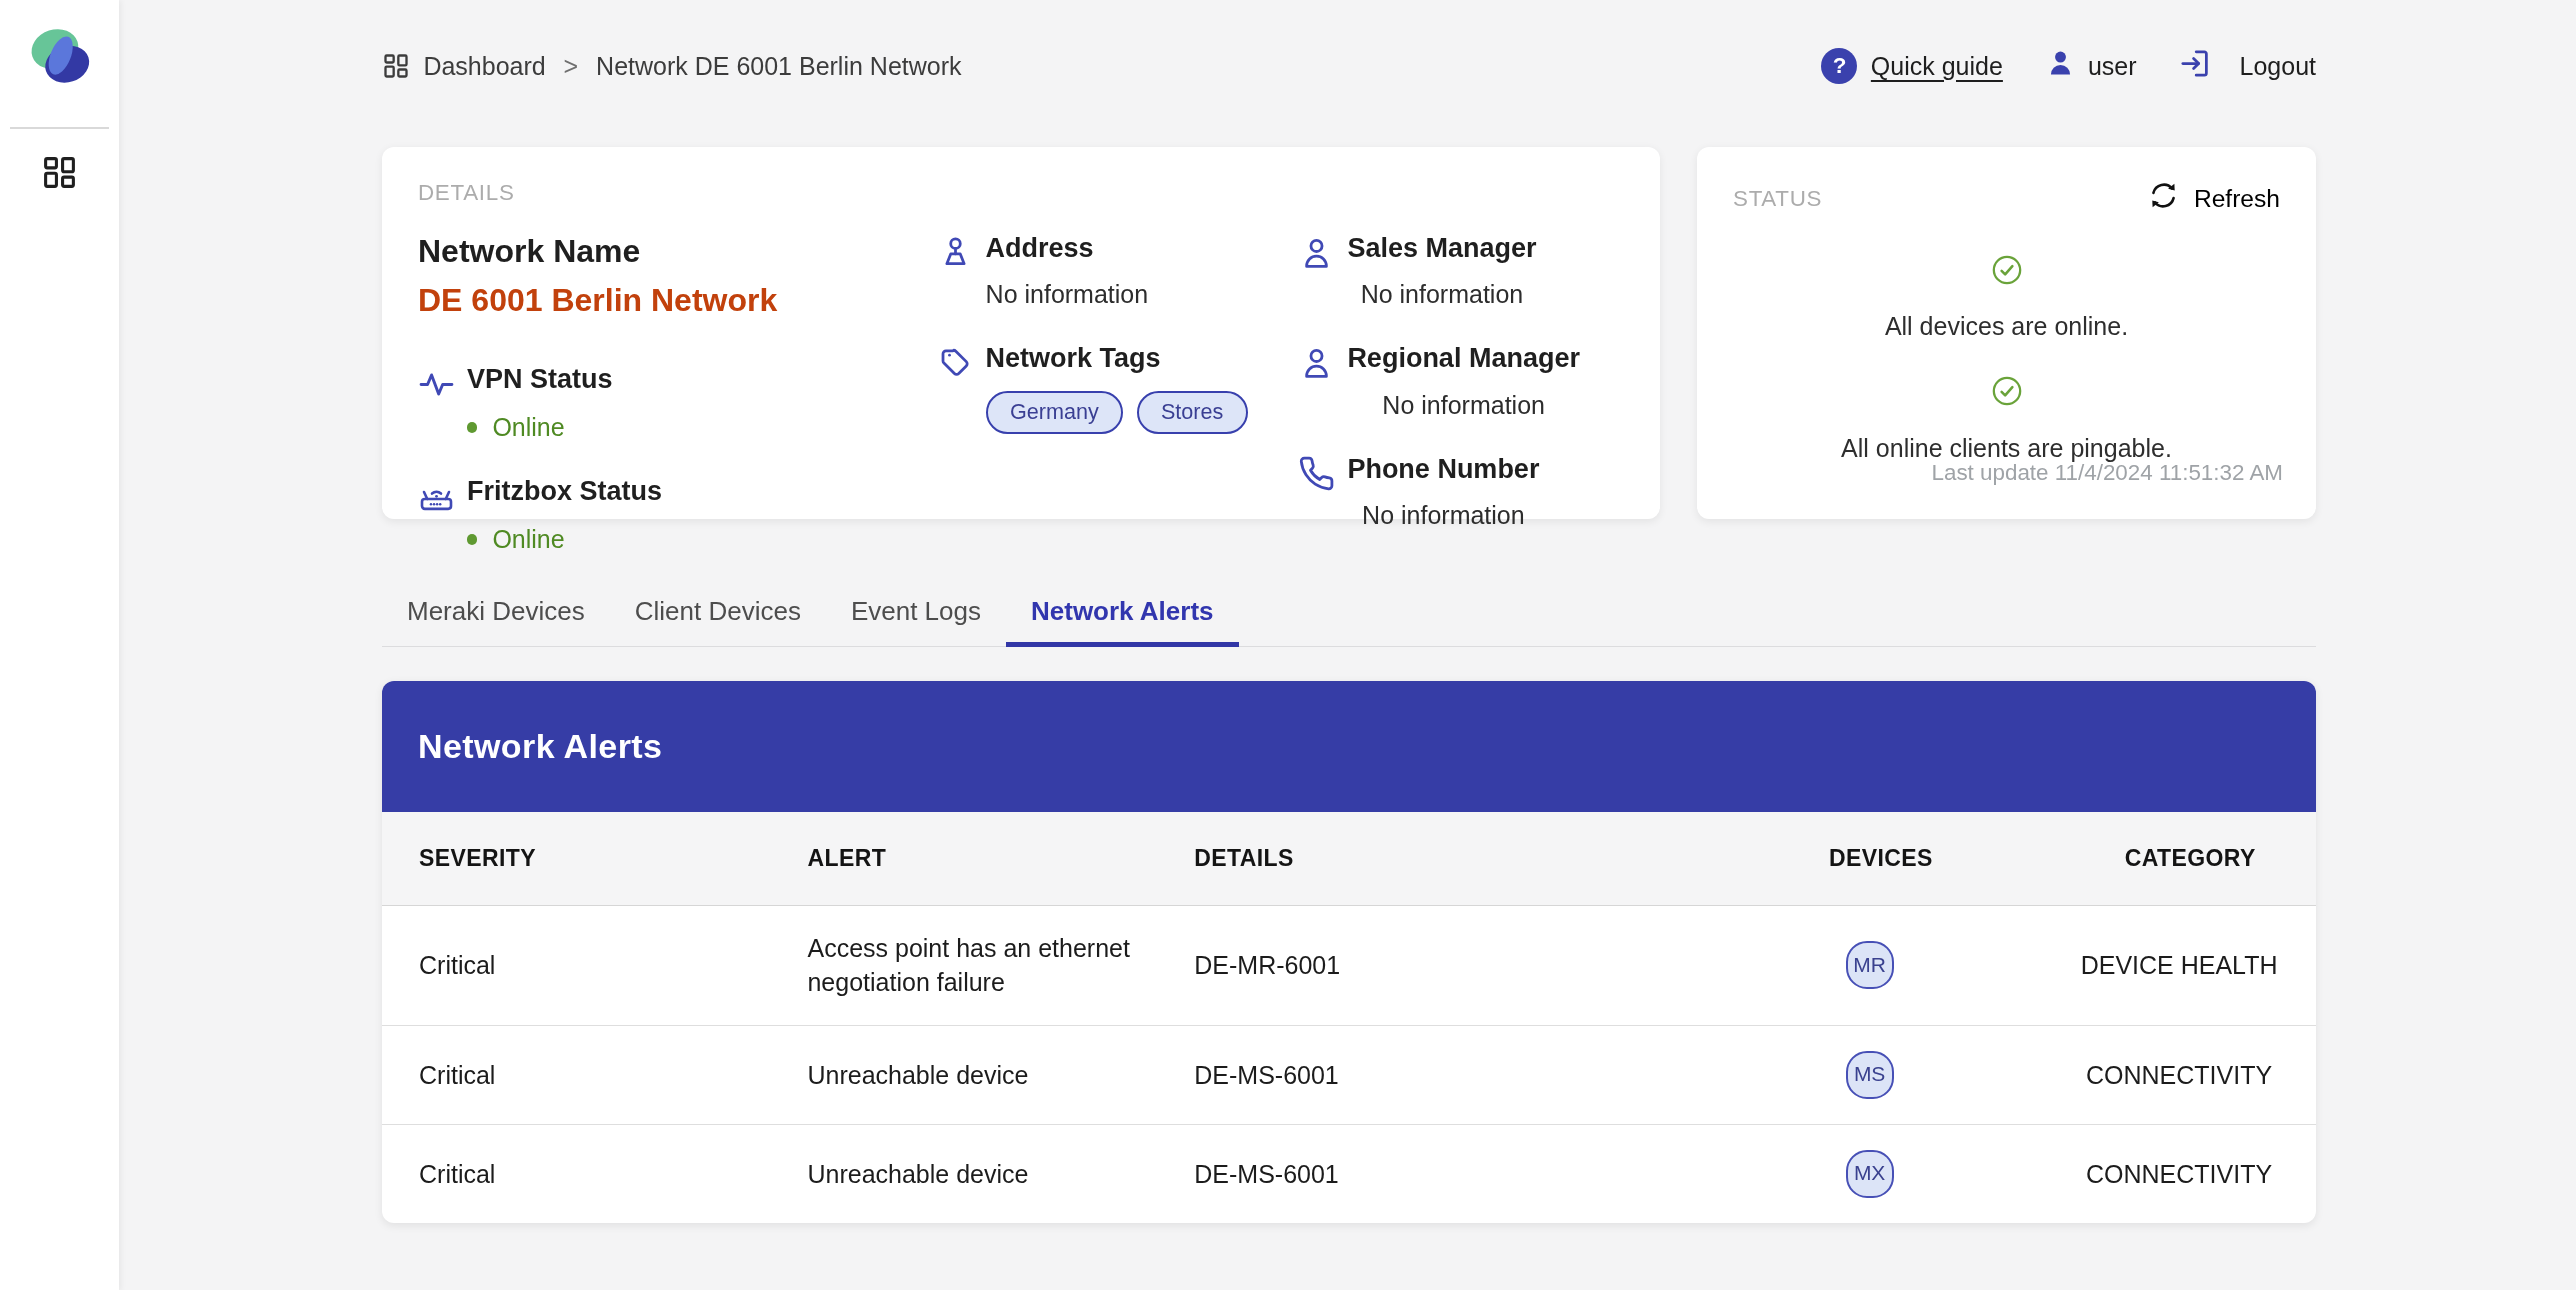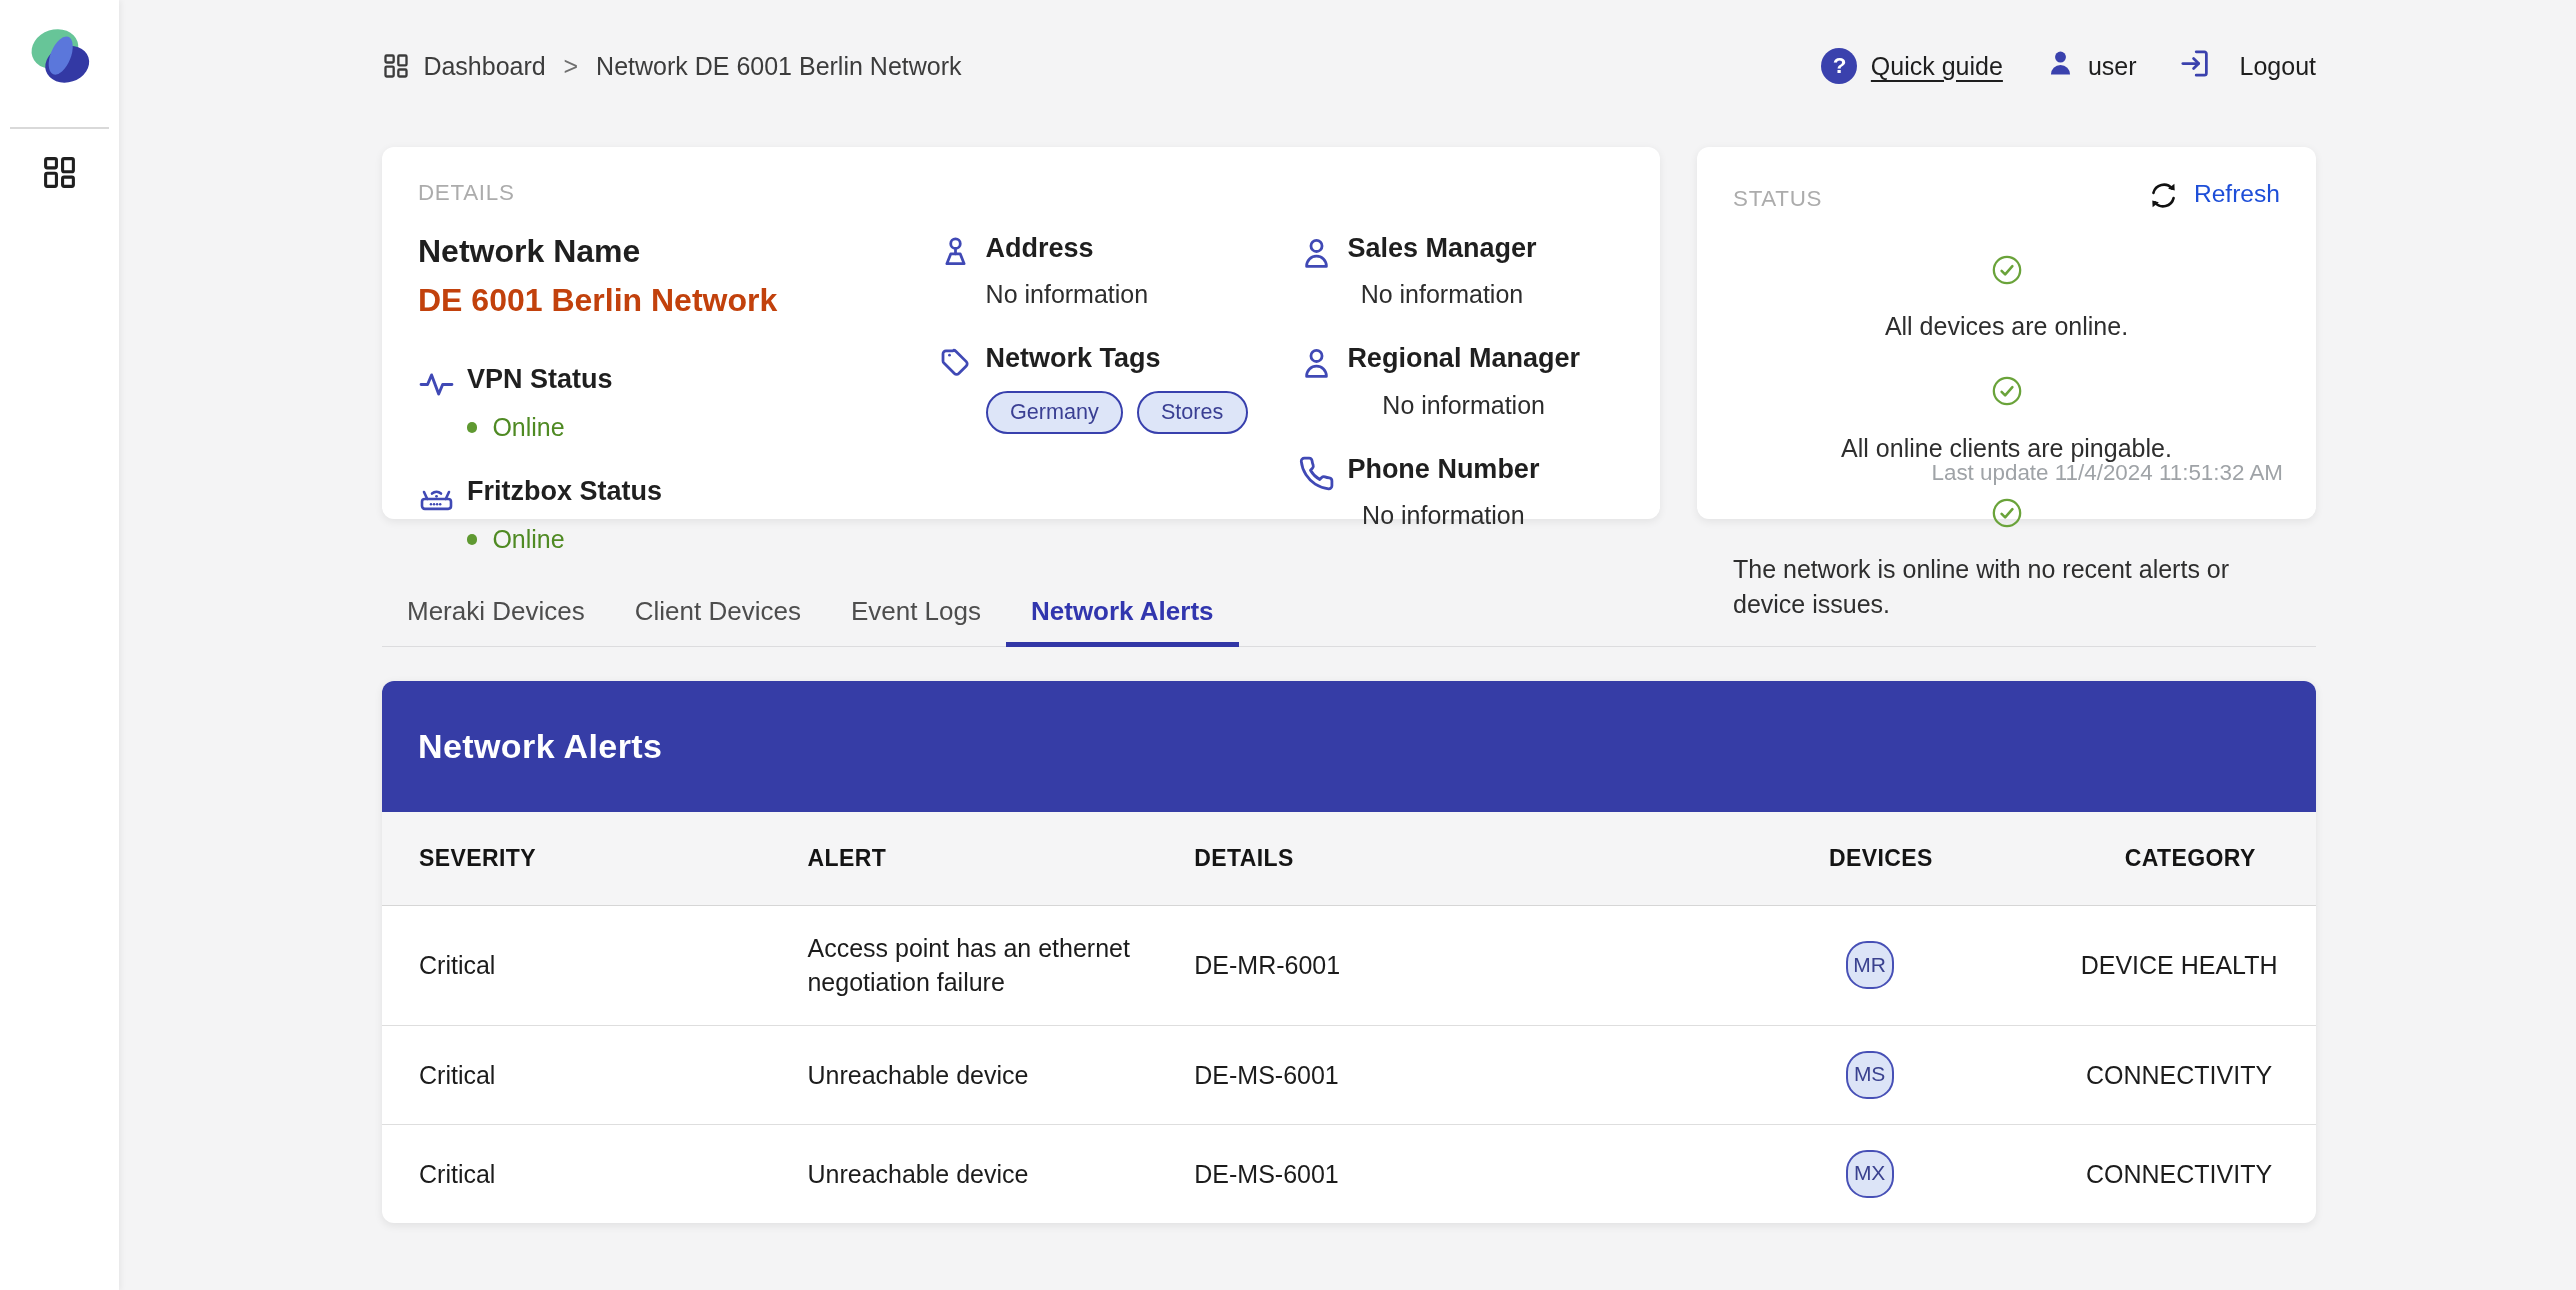--- a/index.html
+++ b/index.html
@@ -75,22 +75,22 @@
 
   .tag-row { display:flex; gap:13.4px; margin-top:16.4px; }
   .tag {
     background:#dde5f8; border:2.2px solid #3840ad; color:#3a3f93;
     border-radius:745px; font-size:21.6px; padding:6.7px 22.4px; white-space:nowrap;
   }
 
   
   .status-head { display:flex; justify-content:space-between; align-items:center; }
   .refresh-btn {
-    display:flex; align-items:flex-start; gap:15px; background:transparent; border:none;
-    font-size:24.6px; color:#1d4ed8; cursor:pointer; font-family:inherit;
+    display:flex; align-items:center; gap:15px; background:transparent; border:none;
+    font-size:24.6px; color:#000000; cursor:pointer; font-family:inherit;
   }
   .refresh-btn svg { width:31px; height:31px; stroke:#111111; }
   .status-list { list-style:none; margin-top:36px; }
   .status-item { display:flex; align-items:center; gap:22.4px; margin-bottom:30px;flex-direction:column; }
   .status-item svg { width:34px; height:34px; flex:0 0 34px; stroke:#6aa33a; }
   .status-item .s-txt { font-size:25px; color:#2e2e2e; line-height:1.4; }
   .last-update { position:absolute; right:33px; bottom:33px; font-size:22.4px; color:#9fa3a7; }
 
   
   .tabs { display:flex; margin-top:67px; border-bottom:1.5px solid #dcdcde; }
@@ -345,27 +345,20 @@
               <path d="M8.2 12.6l2.5 2.5 5.1-5.8" stroke-width="1.8"></path>
             </svg>
             <span class="s-txt">All devices are online.</span>
           </li>
           <li class="status-item">
             <svg viewBox="0 0 24 24" stroke-width="1.6">
               <circle cx="12" cy="12" r="9.3"></circle>
               <path d="M8.2 12.6l2.5 2.5 5.1-5.8" stroke-width="1.8"></path>
             </svg>
             <span class="s-txt">All online clients are pingable.</span>
-          </li>
-          <li class="status-item">
-            <svg viewBox="0 0 24 24" stroke-width="1.6">
-              <circle cx="12" cy="12" r="9.3"></circle>
-              <path d="M8.2 12.6l2.5 2.5 5.1-5.8" stroke-width="1.8"></path>
-            </svg>
-            <span class="s-txt">The network is online with no recent alerts or device issues.</span>
           </li>
         </ul>
 
         <div class="last-update">Last update 11/4/2024 11:51:32 AM</div>
       </div>
     </section>
 
     <nav class="tabs">
       <button class="tab">Meraki Devices</button>
       <button class="tab">Client Devices</button>

